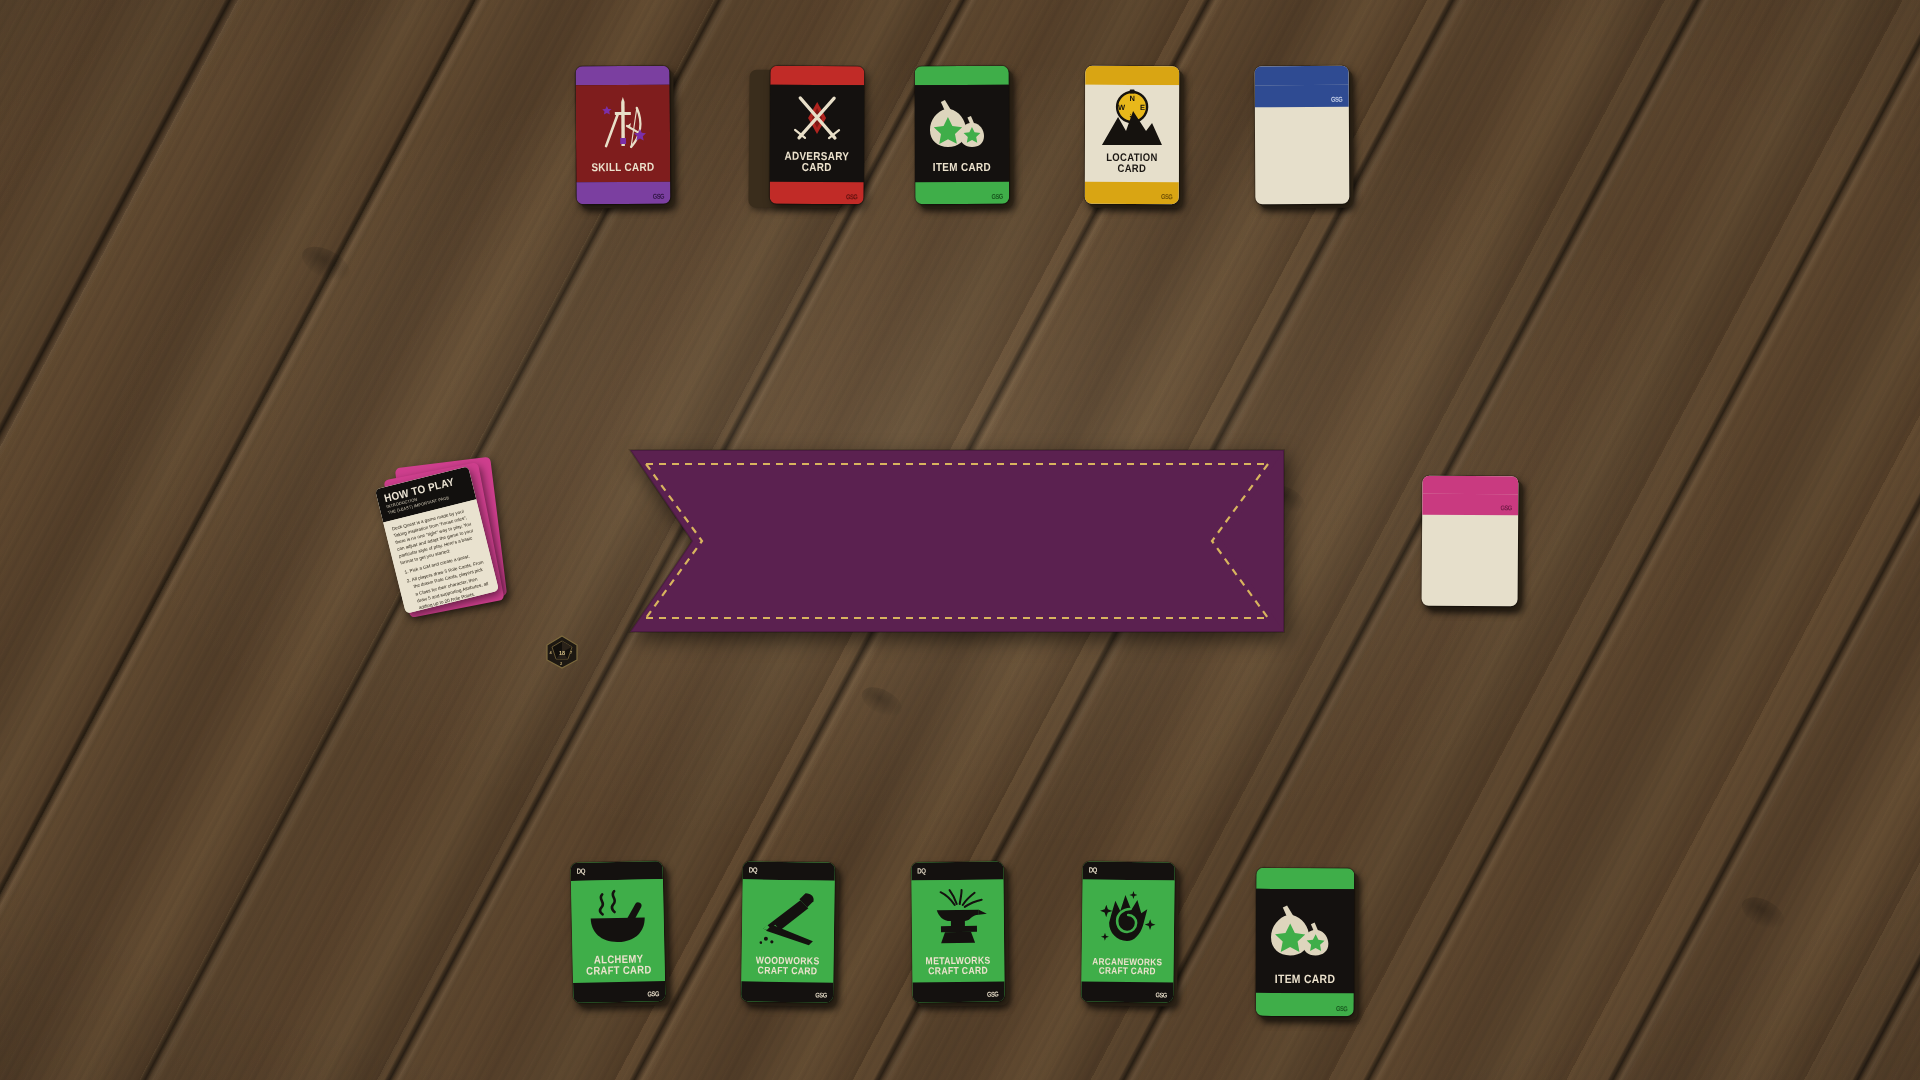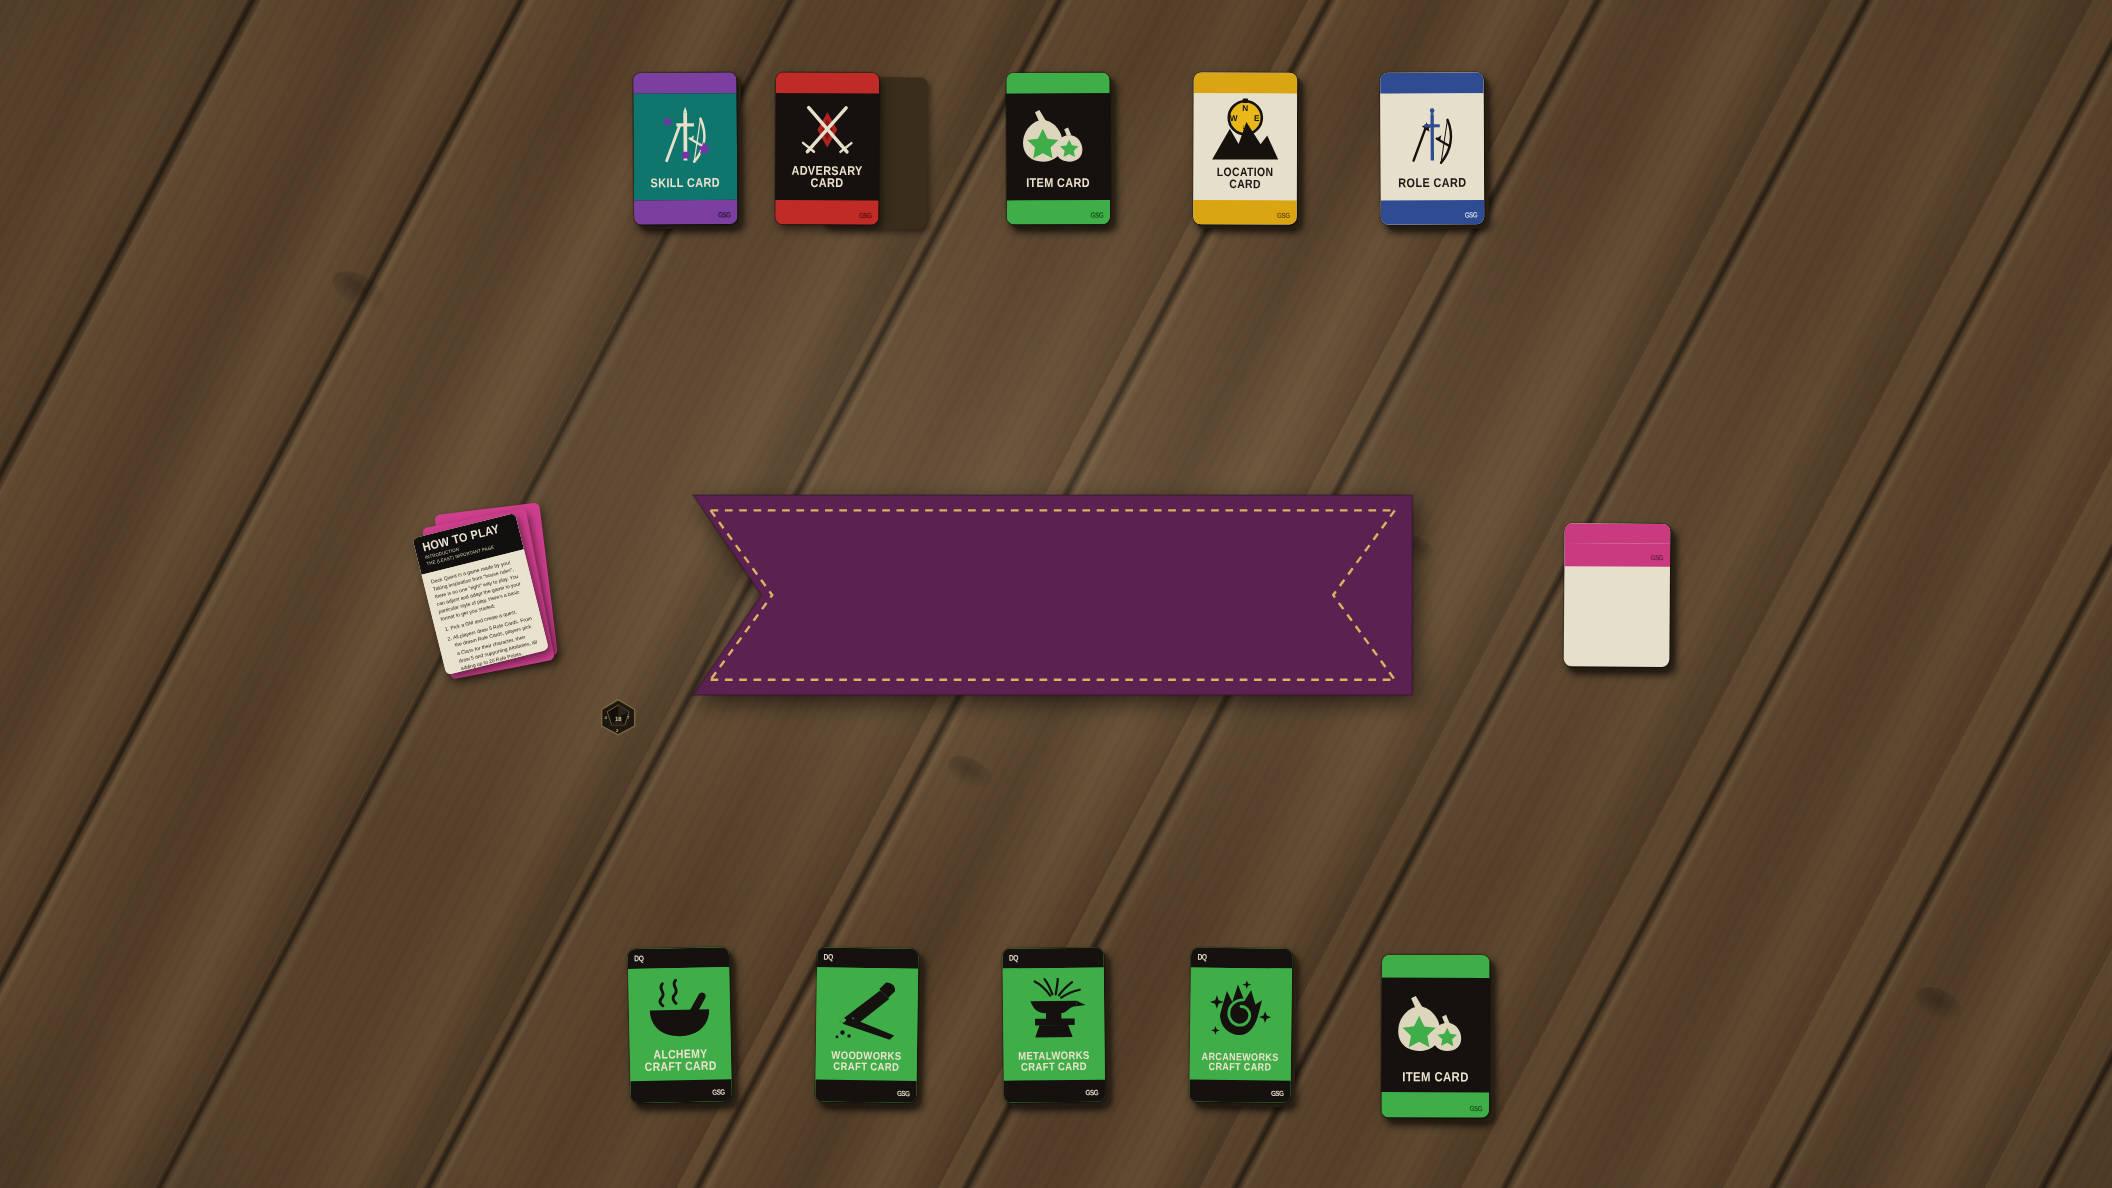--- a/index.html
+++ b/index.html
@@ -197,21 +197,21 @@
 <div id="table">
   <div class="knot" style="left:1740px;top:900px;width:46px;height:26px;"></div>
   <div class="knot" style="left:1268px;top:488px;width:38px;height:22px;"></div>
   <div class="knot" style="left:300px;top:250px;width:52px;height:28px;"></div>
   <div class="knot" style="left:860px;top:690px;width:44px;height:24px;"></div>
 </div>
 
 <div class="deckshadow" style="left:580px;top:70px;width:94px;height:138px;transform:rotate(-0.6deg);"></div>
 <div class="card" style="left:576px;top:66px;width:94px;height:138px;background:#14110f;transform:rotate(-0.4deg);">
   <div class="band top" style="height:19px;background:#7b3fa0;"></div>
-  <div class="body" style="background:#0f766e;">
+  <div class="body" style="background:#7f1d1d;">
     <div class="art">
       <svg width="64" height="64" viewBox="0 0 64 64">
 
         <path d="M15 54 L27 22" stroke="#e8dfc8" stroke-width="2.6" stroke-linecap="round" fill="none"></path>
         <polygon points="13,23 15.4,27.6 20.4,28 16.8,31.6 17.8,36.6 13,34.3 8.2,36.6 9.2,31.6 5.6,28 10.6,27.6" fill="#7b2fa8" transform="translate(3,-9) scale(0.62) translate(8,14)"></polygon>
 
         <rect x="30.4" y="10" width="3.4" height="44" fill="#e8dfc8"></rect>
         <polygon points="30.4,10 33.8,10 32.1,5 " fill="#e8dfc8"></polygon>
         <rect x="24" y="20" width="16" height="3" fill="#e8dfc8"></rect>
         <rect x="29.2" y="46" width="5.8" height="6" fill="#7b2fa8"></rect>
@@ -224,21 +224,21 @@
       </svg>
     </div>
     <div class="cardname" style="color:#ece2cd;font-size:11.5px;padding-bottom:8px;">SKILL CARD</div>
   </div>
   <div class="band bot" style="height:22px;background:#7b3fa0;">
     <span class="gsg" style="right:5px;bottom:4px;font-size:7px;color:#2d1440;">GSG</span>
   </div>
 </div>
 
 <div class="deckshadow" style="left:749px;top:70px;width:94px;height:138px;transform:rotate(0.5deg);"></div>
-<div class="card" style="left:705px;top:66px;width:94px;height:138px;background:#14110f;transform:rotate(0.3deg);">
+<div class="card" style="left:770px;top:66px;width:94px;height:138px;background:#14110f;transform:rotate(0.3deg);">
   <div class="band top" style="height:19px;background:#c12b27;"></div>
   <div class="body" style="background:#14110f;">
     <div class="art">
       <svg width="64" height="60" viewBox="0 0 64 60">
         <polygon points="32,14 41,30 32,46 23,30" fill="#b0241f"></polygon>
         <polygon points="32,20 37,30 32,40 27,30" fill="#7e1814"></polygon>
         <g stroke="#e8dfc8" stroke-width="3.2" stroke-linecap="round">
           <line x1="15" y1="10" x2="50" y2="50"></line>
           <line x1="49" y1="10" x2="14" y2="50"></line>
         </g>
@@ -296,37 +296,20 @@
     <div class="cardname" style="color:#1b1713;font-size:11px;padding-bottom:8px;">LOCATION CARD</div>
   </div>
   <div class="band bot" style="height:22px;background:#d9a513;">
     <span class="gsg" style="right:5px;bottom:4px;font-size:7px;color:#6b4d05;">GSG</span>
   </div>
 </div>
 
 <div class="deckshadow" style="left:1259px;top:70px;width:94px;height:138px;transform:rotate(-0.5deg);"></div>
 <div class="card" style="left:1255px;top:66px;width:94px;height:138px;background:#e6dfcb;transform:rotate(-0.3deg);">
   <div class="band top" style="height:19px;background:#2f4b92;"></div>
-  <div class="body" style="background:#e6dfcb;">
-    <div class="art">
-      <svg width="64" height="64" viewBox="0 0 64 64">
-        <path d="M15 54 L27 22" stroke="#15120e" stroke-width="2.2" stroke-linecap="round" fill="none"></path>
-        <polygon points="27,19 28.2,22 31.4,22.4 29,24.6 29.6,27.8 27,26.2 24.4,27.8 25,24.6 22.6,22.4 25.8,22" fill="#15120e"></polygon>
-        <rect x="30.6" y="12" width="3" height="42" fill="#2f4b92"></rect>
-        <polygon points="30.6,12 33.6,12 32.1,6" fill="#2f4b92"></polygon>
-        <rect x="25" y="21" width="14" height="2.8" fill="#2f4b92"></rect>
-        <circle cx="32.1" cy="8.5" r="2.1" fill="#2f4b92"></circle>
-        <path d="M46 17 C52 31, 49 45, 40 56" stroke="#15120e" stroke-width="2.2" fill="none" stroke-linecap="round"></path>
-        <path d="M46 17 L40 56" stroke="#15120e" stroke-width="0.9" fill="none"></path>
-        <path d="M36 34 L48 41" stroke="#15120e" stroke-width="2" stroke-linecap="round"></path>
-        <polygon points="36,34 40.4,31 39,36.2" fill="#15120e"></polygon>
-      </svg>
-    </div>
-    <div class="cardname" style="color:#1b1713;font-size:11.5px;padding-bottom:8px;">ROLE CARD</div>
-  </div>
   <div class="band bot" style="height:22px;background:#2f4b92;">
     <span class="gsg" style="right:5px;bottom:4px;font-size:7px;color:#cfd8ee;">GSG</span>
   </div>
 </div>
 
 <div id="banner-wrap" style="left:628px;top:448px;width:658px;height:186px;">
   <svg width="658" height="186" viewBox="0 0 658 186" style="display:block;">
     <path d="M2 2 L656 2 L656 184 L2 184 L64 93 Z" fill="#5b2150"></path>
     <path d="M656 2 L656 184 L594 93 Z" fill="#5b2150"></path>
     <path d="M2 2 L656 2 L656 184 L2 184 L64 93 Z" fill="none" stroke="#000" stroke-opacity="0.18" stroke-width="2"></path>

